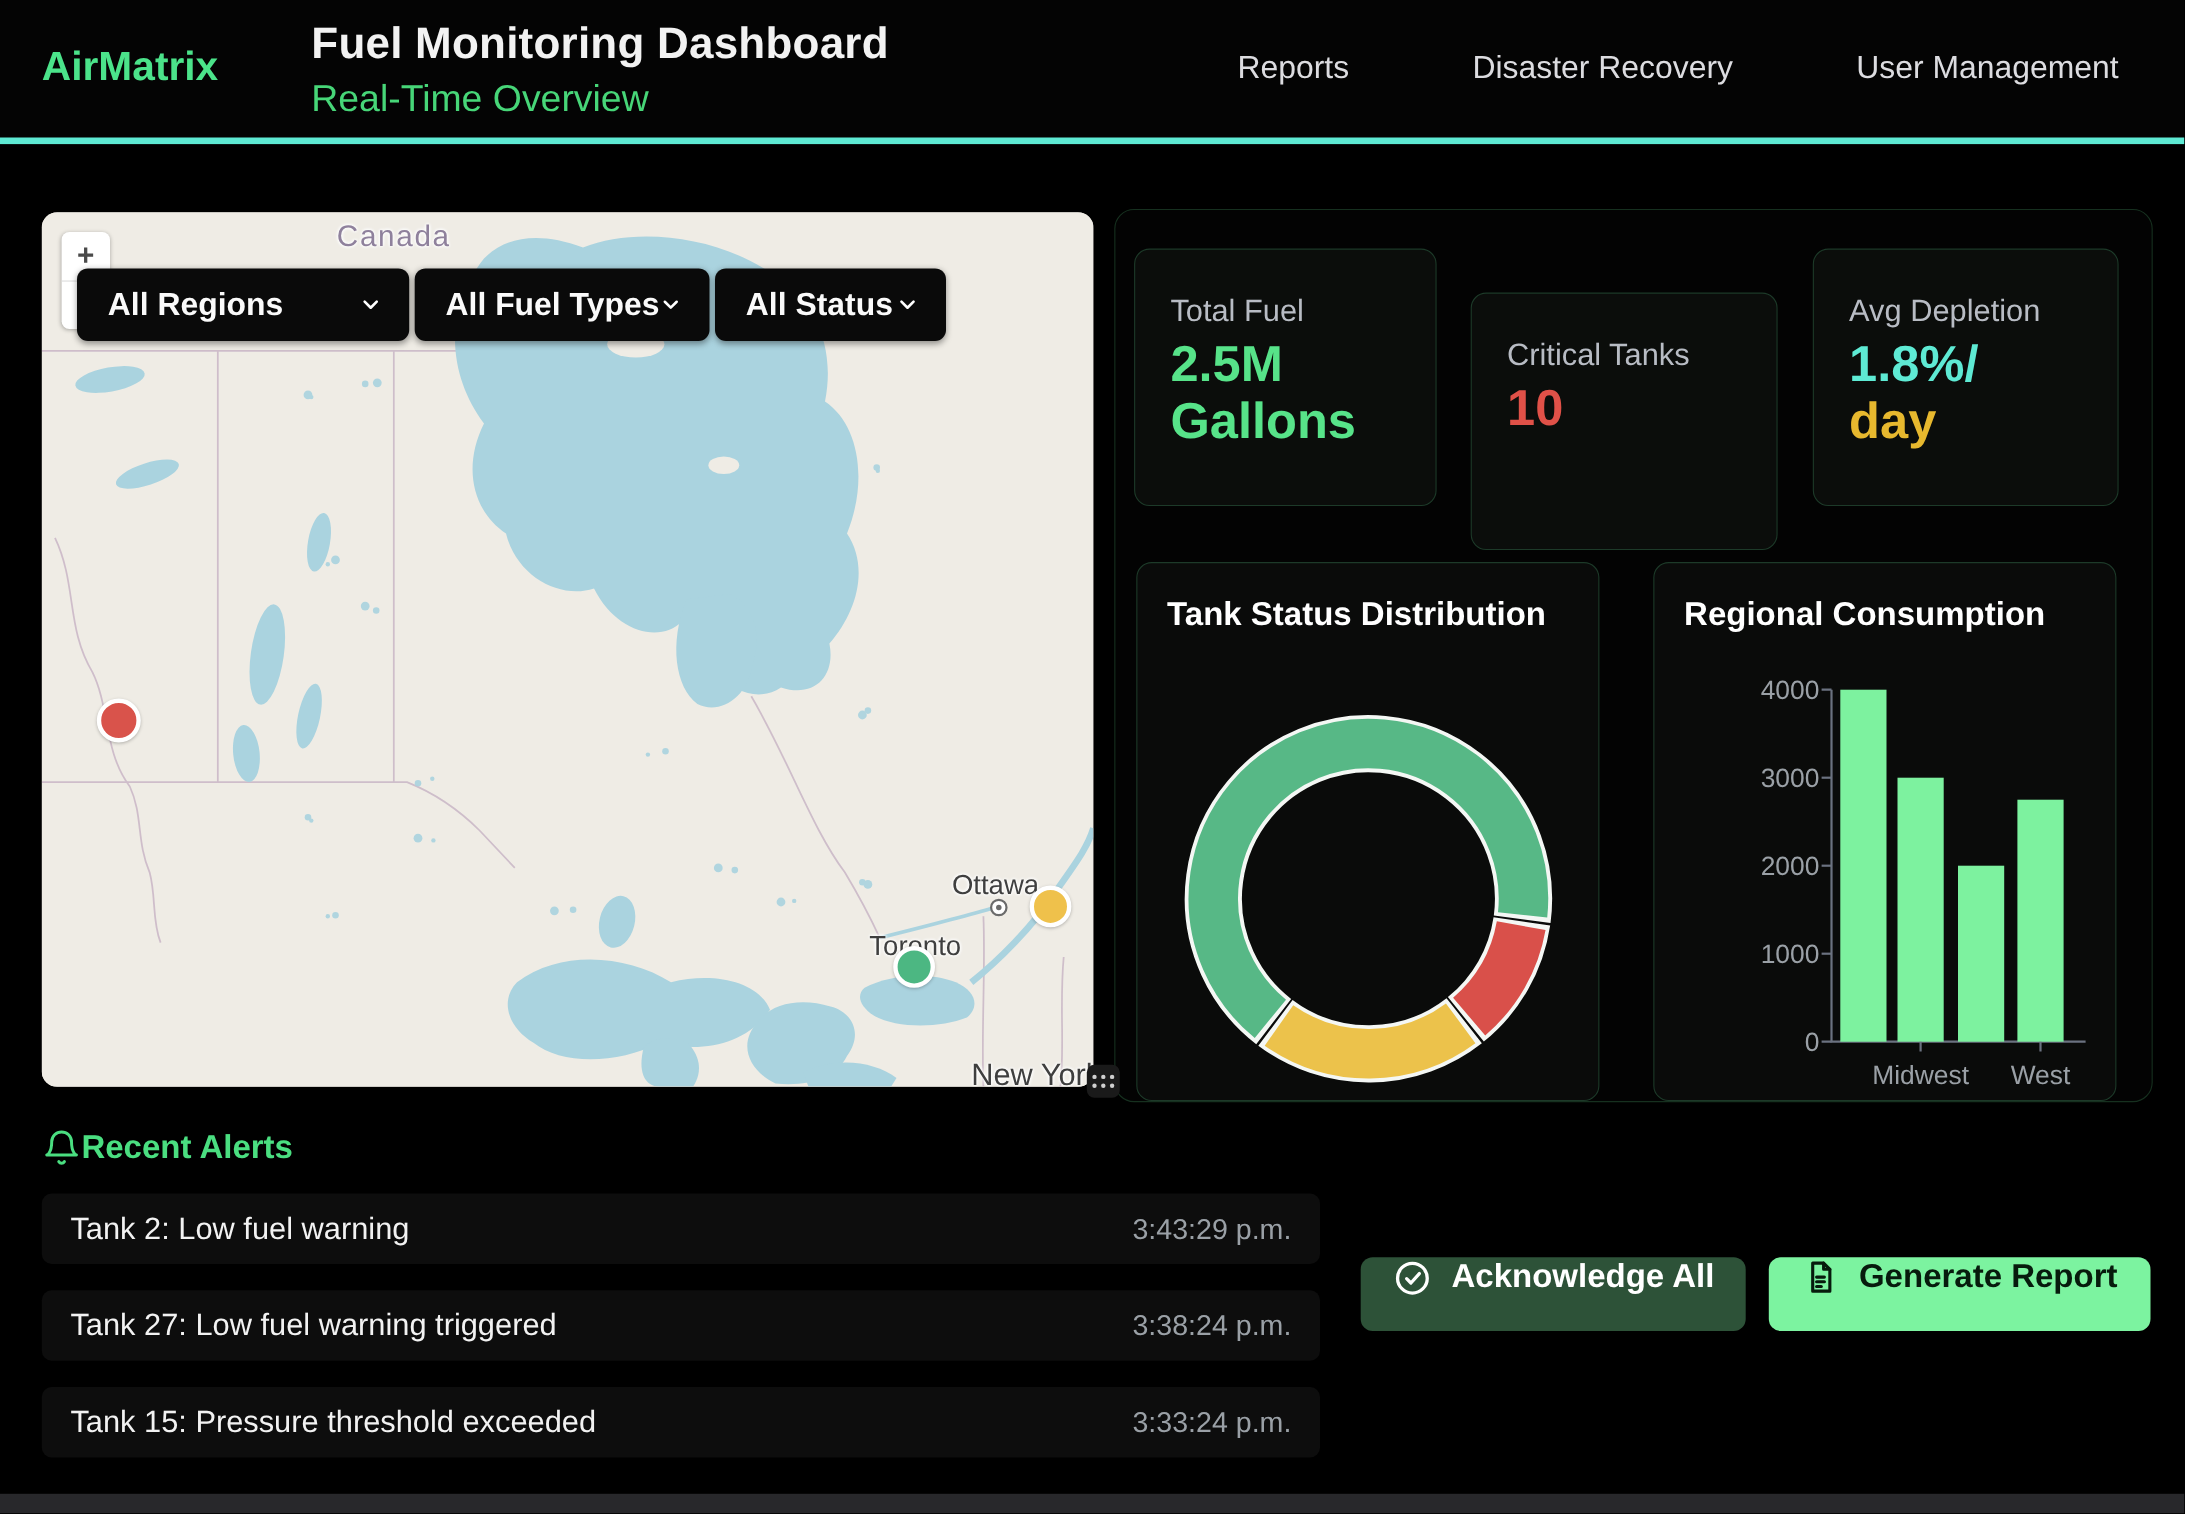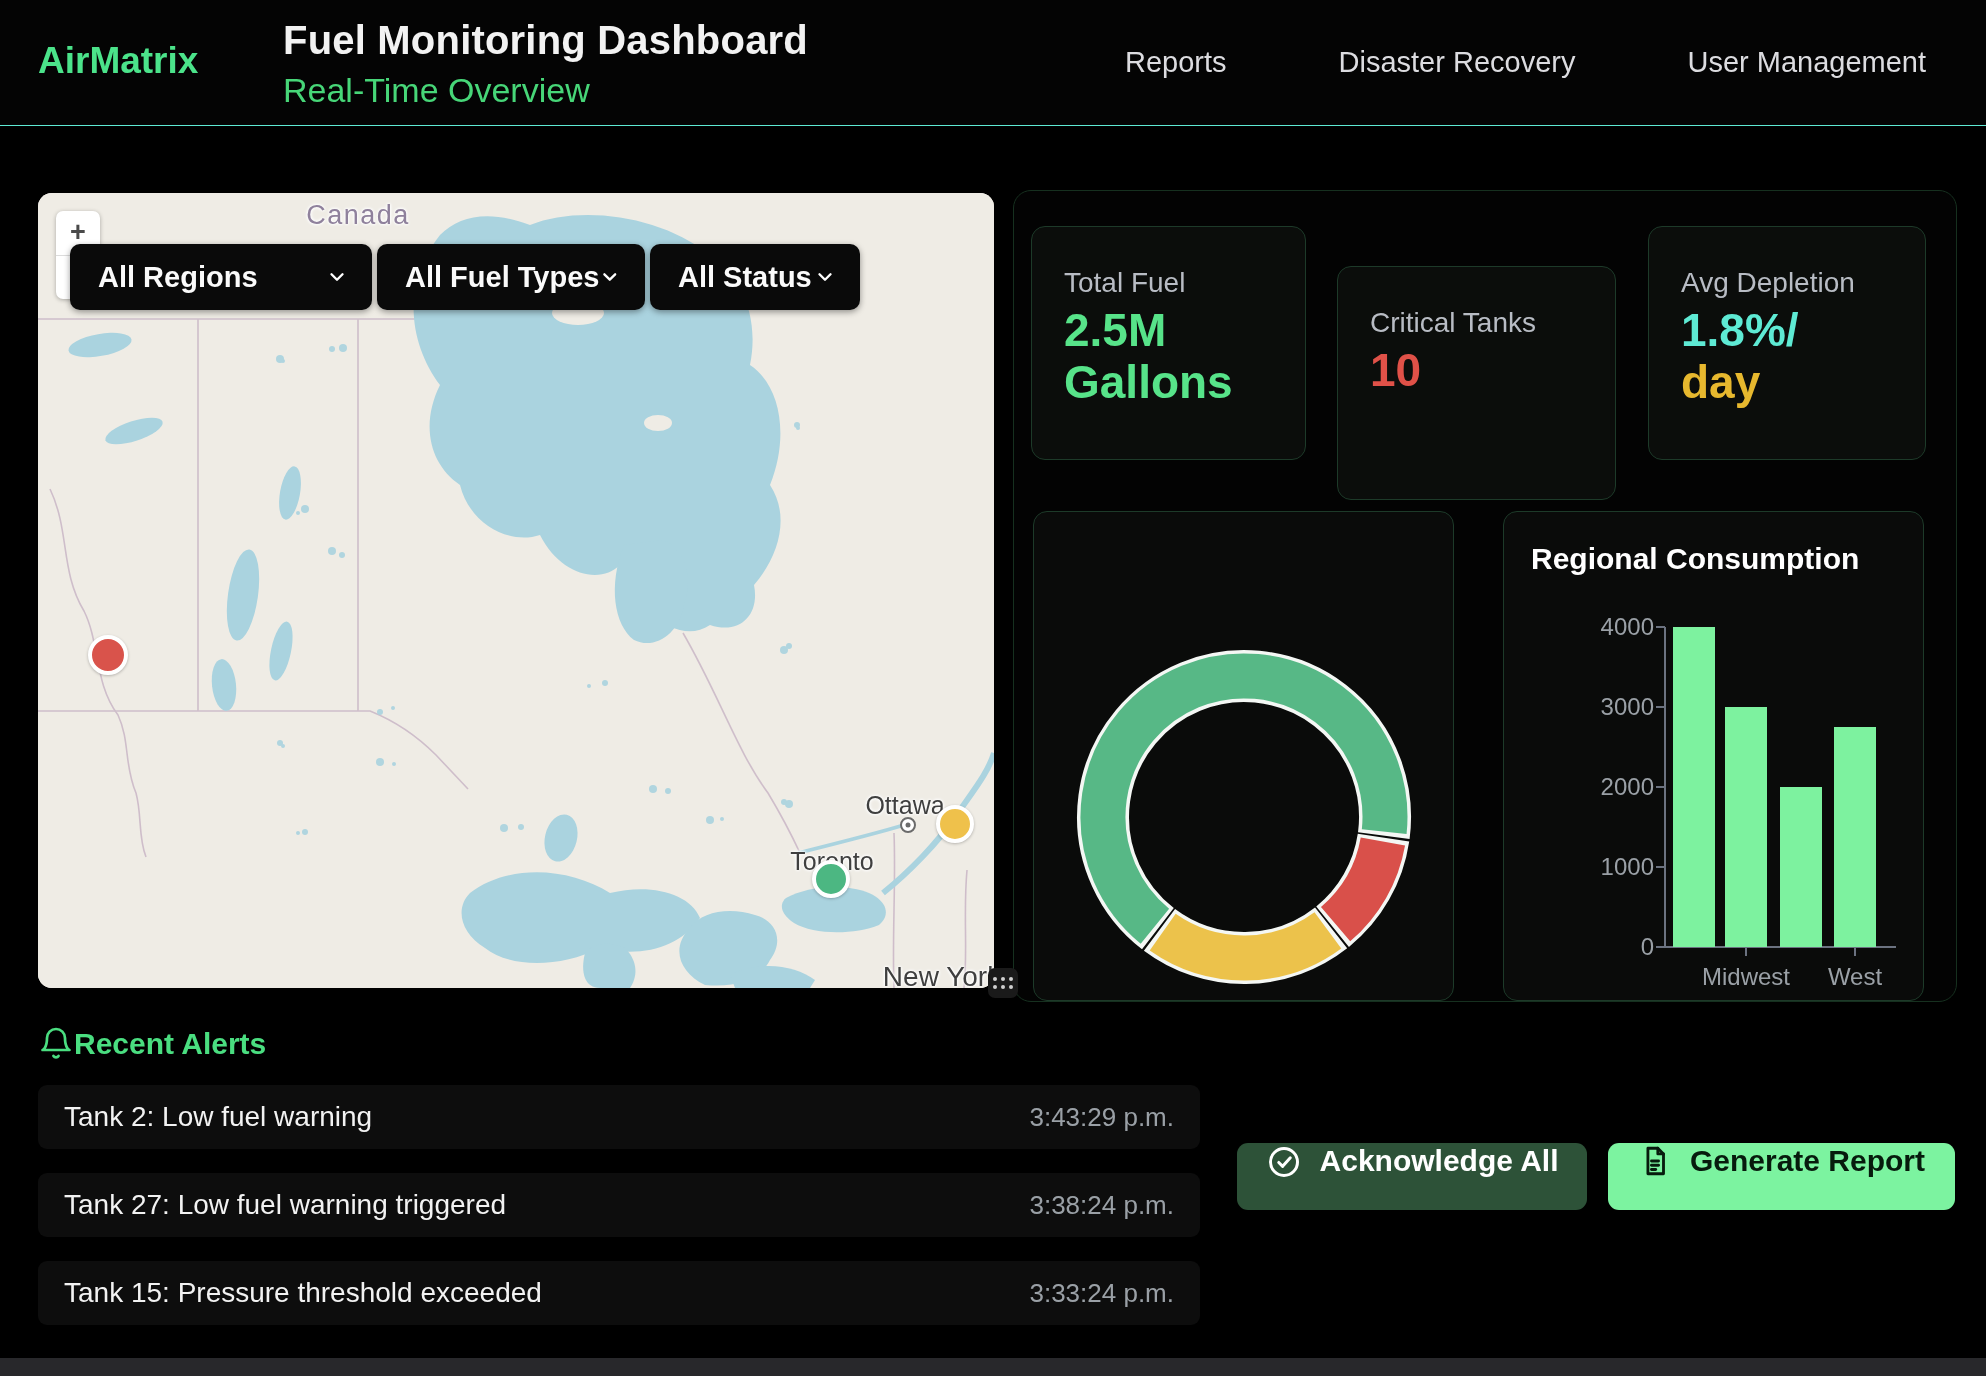--- a/index.html
+++ b/index.html
@@ -1,21 +1,21 @@
 <!DOCTYPE html>
 <html><head>
 <meta charset="utf-8">
 <style>
   html,body{margin:0;padding:0;background:#000;}
   .app{position:relative;width:1986px;height:1376px;background:#000;overflow:hidden;
        font-family:"Liberation Sans","DejaVu Sans",sans-serif;color:#eee;}
 
   
   .header{position:absolute;left:0;top:0;width:1986px;height:125px;background:#040404;
-          border-bottom:1px solid #5eead4;}
+          border-bottom:6px solid #5eead4;}
   .brand{position:absolute;left:38px;top:40px;font-size:37px;font-weight:700;color:#4be38a;}
   .titles{position:absolute;left:283px;top:18px;}
   .page-title{font-size:40px;font-weight:700;color:#f2f2f2;letter-spacing:.2px;}
   .page-subtitle{margin-top:8px;font-size:34px;font-weight:500;color:#47d678;}
   .nav{position:absolute;right:60px;top:0;height:125px;display:flex;align-items:center;gap:112px;}
   .nav-item{font-size:29px;font-weight:500;color:#dcdce0;cursor:pointer;white-space:nowrap;}
 
   
   .map-panel{position:absolute;left:38px;top:193px;width:956px;height:795px;border-radius:14px;
              overflow:hidden;background:#efece5;}
@@ -230,20 +230,21 @@
           <div class="stat-line" style="color: rgb(224, 81, 72);">10</div>
         </div>
         <div class="stat-card" style="left: 634px; width: 278px;">
           <div class="stat-label">Avg Depletion</div>
           <div class="stat-line" style="color: #5eead4;">1.8%/</div>
           <div class="stat-line" style="color: rgb(231, 184, 46);">day</div>
         </div>
       </div>
 
     <div class="chart-card donut">
+      <div class="chart-title">Tank Status Distribution</div>
       <svg id="donut" width="421" height="490" viewBox="0 0 421 490">
           <path d="M 349.5 325.6 A 141 141 0 0 1 298.6 414.7" stroke="#f4f7f4" stroke-width="52" fill="none"></path>
           <path d="M 348.9 329.5 A 141 141 0 0 1 301.6 412.2" stroke="#d9504a" stroke-width="45" fill="none"></path>
           <path d="M 297.1 415.9 A 141 141 0 0 1 125.5 417.9" stroke="#f4f7f4" stroke-width="52" fill="none"></path>
           <path d="M 293.9 418.3 A 141 141 0 0 1 128.7 420.2" stroke="#ecc24b" stroke-width="45" fill="none"></path>
           <path d="M 123.9 416.7 A 141 141 0 1 1 349.8 323.6" stroke="#f4f7f4" stroke-width="52" fill="none"></path>
           <path d="M 120.9 414.2 A 141 141 0 1 1 350.2 319.7" stroke="#57b886" stroke-width="45" fill="none"></path>
         </svg>
     </div>
 

